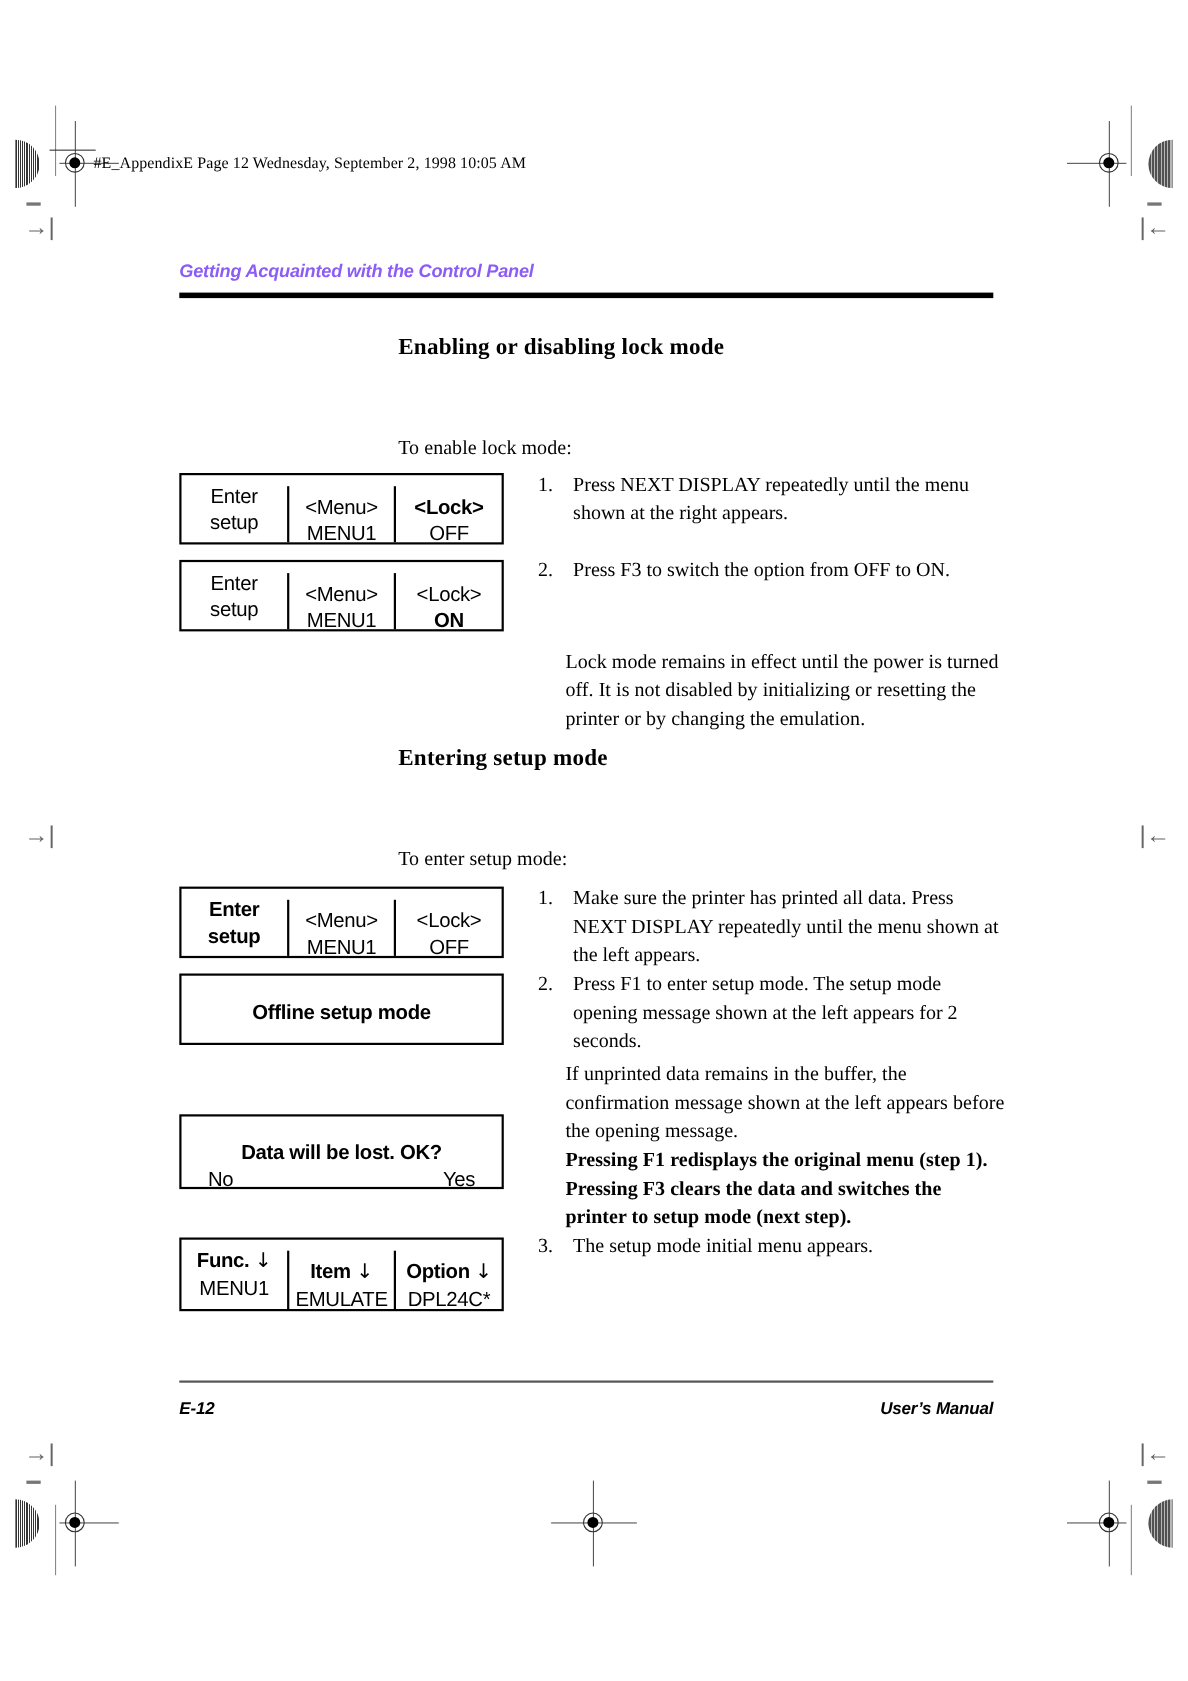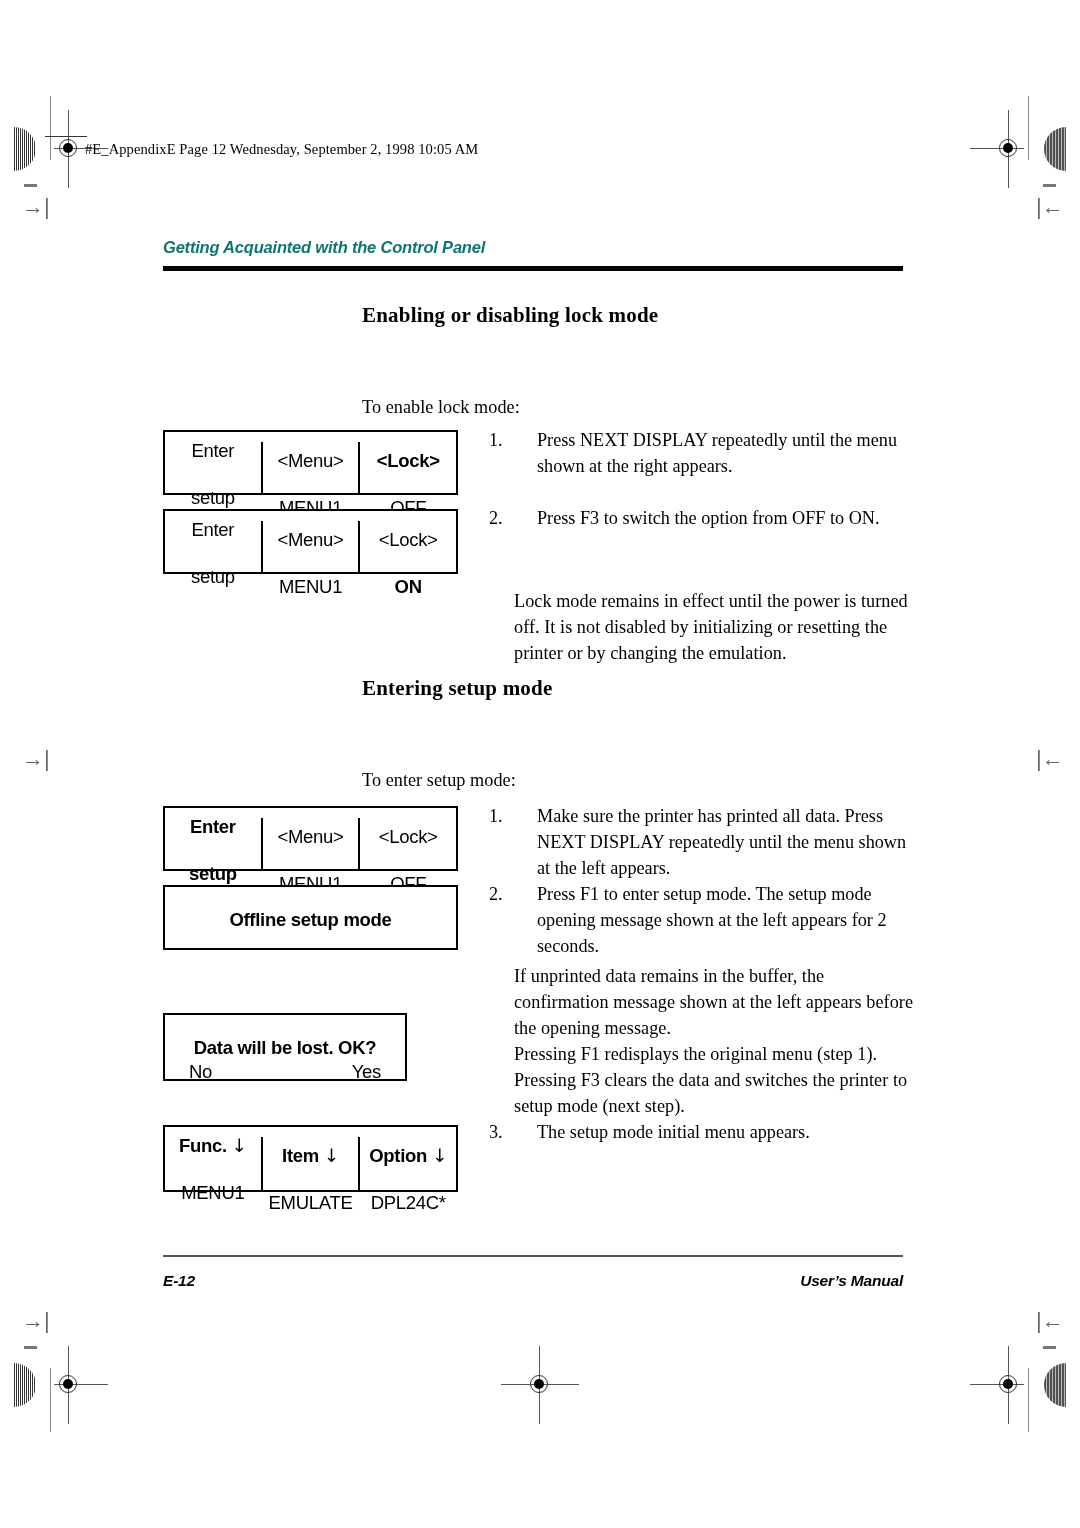--- a/index.html
+++ b/index.html
@@ -119,21 +119,21 @@
   }
   .running-head {
     position: absolute;
     left: 163px;
     top: 238px;
     font-family: "Liberation Sans", sans-serif;
     font-style: italic;
     font-weight: bold;
     font-size: 16.5px;
     letter-spacing: -0.2px;
-    color: #0f766e;
+    color: #8b5cf6;
   }
   .head-rule {
     position: absolute;
     left: 163px;
     top: 266px;
     width: 740px;
     height: 5px;
     background: #000;
   }
 
@@ -160,21 +160,21 @@
     line-height: 26px;
   }
   .numbered .num {
     position: absolute;
     left: 0;
     width: 26px;
     text-align: left;
   }
   .numbered .txt {
     display: block;
-    margin-left: 48px;
+    margin-left: 32px;
   }
 
   
   .lcd {
     position: absolute;
     border: 2.2px solid #000;
     box-sizing: border-box;
     display: flex;
     background: #fff;
   }
@@ -183,21 +183,20 @@
     box-sizing: border-box;
     display: flex;
     flex-direction: column;
     align-items: center;
     justify-content: flex-start;
     padding-top: 7px;
     font-family: "Liberation Sans", sans-serif;
     font-size: 18.5px;
     line-height: 24px;
     letter-spacing: -0.3px;
-    gap: 23px;
   }
   .lcd .cell + .cell {
     border-left: 2.2px solid #000;
     margin-top: 10px;
   }
   .lcd .line.b { font-weight: bold; }
 
   .lcd-wide {
     position: absolute;
     border: 2.2px solid #000;
@@ -370,21 +369,21 @@
     <div class="cell">
       <span class="line">&lt;Lock&gt;</span>
       <span class="line">OFF</span>
     </div>
   </div>
 
   <div class="lcd-wide" style="left:163px; top:885px; width:295px; height:65px;">
     <div class="center-line">Offline setup mode</div>
   </div>
 
-  <div class="lcd-wide" style="left:163px; top:1013px; width:244px; height:68px;">
+  <div class="lcd-wide" style="left:163px; top:1013px; width:295px; height:68px;">
     <div class="center-line">Data will be lost. OK?</div>
     <div class="split-line">
       <span>No</span>
       <span>Yes</span>
     </div>
   </div>
 
   <div class="lcd" style="left:163px; top:1125px; width:295px; height:67px;">
     <div class="cell">
       <span class="line b">
@@ -414,21 +413,21 @@
     <span class="txt">Make sure the printer has printed all data. Press NEXT DISPLAY repeatedly until the menu shown at the left appears.</span>
   </div>
 
   <div class="numbered" style="left:489px; top:881px; width:420px;">
     <span class="num">2.</span>
     <span class="txt">Press F1 to enter setup mode. The setup mode opening message shown at the left appears for 2 seconds.</span>
   </div>
 
   <div class="body-text" style="left:514px; top:963px; width:400px;">If unprinted data remains in the buffer, the confirmation message shown at the left appears before the opening message.</div>
 
-  <div class="body-text" style="left:514px; top:1041px; width:400px;">Pressing F1 redisplays the original menu (step 1). Pressing F3 clears the data and switches the printer to setup mode (next step).</div>
+  <div class="body-text" style="left:514px; top:1041px; width:400px;font-weight:bold;">Pressing F1 redisplays the original menu (step 1). Pressing F3 clears the data and switches the printer to setup mode (next step).</div>
 
   <div class="numbered" style="left:489px; top:1119px; width:420px;">
     <span class="num">3.</span>
     <span class="txt">The setup mode initial menu appears.</span>
   </div>
 
   <div class="foot-rule"></div>
   <div class="folio left">E-12</div>
   <div class="folio right">User’s Manual</div>
 

